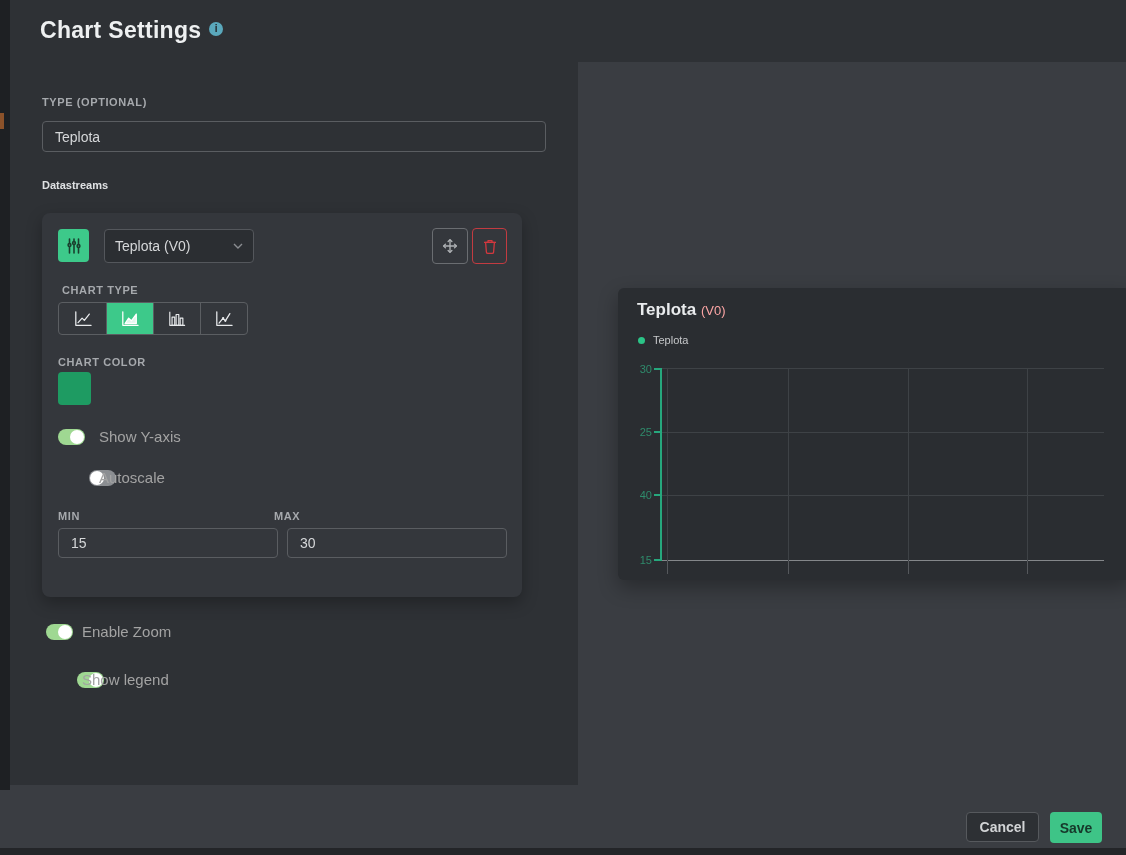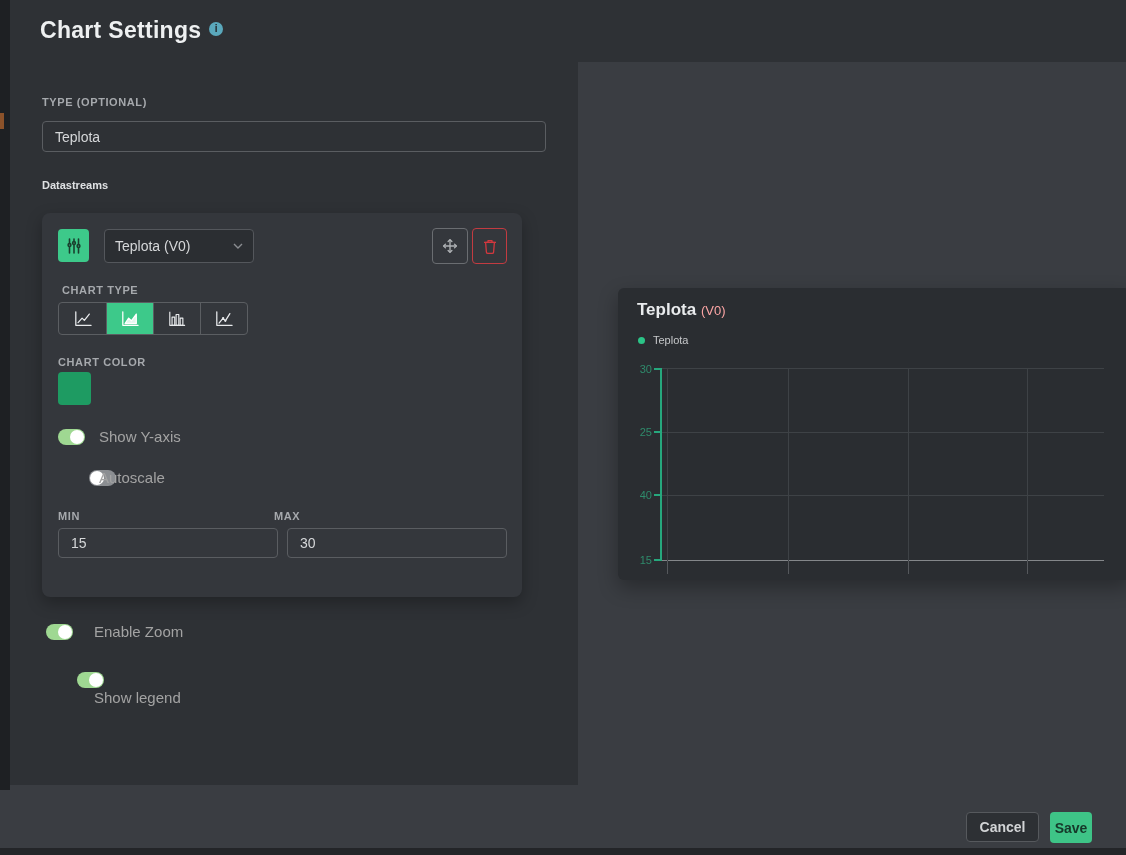--- a/index.html
+++ b/index.html
@@ -68,23 +68,23 @@
   #yaxis-label { left:57px; top:215px; }
   #autoscale-toggle { left:16px; top:257px; }
   #autoscale-label { left:57px; top:256px; }
 
   #min-label { left:16px; top:297px; }
   #max-label { left:232px; top:297px; }
   #min-input { left:16px; top:315px; width:220px; height:30px; }
   #max-input { left:245px; top:315px; width:220px; height:30px; }
 
   #zoom-toggle { left:46px; top:624px; }
-  #zoom-label { left:82px; top:623px;margin-left:12px; }
+  #zoom-label { left:82px; top:623px; }
   #legend-toggle { left:46px; top:672px; }
-  #legend-label { left:82px; top:689px;margin-left:12px; }
+  #legend-label { left:82px; top:671px; }
 
   
   #preview-card { left:618px; top:288px; width:512px; height:292px; background:#2a2d31; border-radius:6px;
     box-shadow:0 8px 20px rgba(0,0,0,.3); }
   #preview-title { left:19px; top:12px; font-size:17px; font-weight:600; color:#e9ebed; }
   #preview-title .vpin { font-size:13px; font-weight:400; color:#fca5a5; }
   #preview-legend { left:20px; top:46px; display:flex; align-items:center; gap:8px; }
   #legend-dot { width:7px; height:7px; border-radius:50%; background:#2bc487; }
   #legend-text { font-size:11px; color:#c6c8ca; }
 
@@ -93,21 +93,21 @@
   .vgrid { position:absolute; top:0; width:1px; height:193px; background:#3e4246; }
   #baseline { position:absolute; left:0; top:192px; width:444px; height:1px; background:#84878a; }
   #y-axis-line { position:absolute; left:0; top:0; width:2px; height:193px; background:#26a87d; }
   .ytick-label { position:absolute; left:-36px; width:28px; text-align:right; font-size:11px; color:#2f8a6b; }
   .ytick-mark { position:absolute; left:-6px; width:6px; height:2px; background:#26a87d; }
   .xtick-mark { position:absolute; top:193px; width:1px; height:13px; background:#55585c; }
 
   
   #cancel-btn { left:966px; top:812px; width:73px; height:30px; background:#2d3034; border:1px solid #56595d;
     border-radius:4px; color:#d2d4d6; font-size:14px; font-weight:600; font-family:"Liberation Sans",sans-serif; cursor:pointer; }
-  #save-btn { left:1050px; top:812px; width:42px; height:31px; background:#3ec487; border:none;
+  #save-btn { left:1050px; top:812px; width:52px; height:31px; background:#3ec487; border:none;
     border-radius:4px; color:#16382a; font-size:14px; font-weight:700; font-family:"Liberation Sans",sans-serif; cursor:pointer; }
 </style>
 </head>
 <body>
 
 
 
 
 <div class="abs" id="top-strip"></div>
 <div class="abs" id="left-panel"></div>

